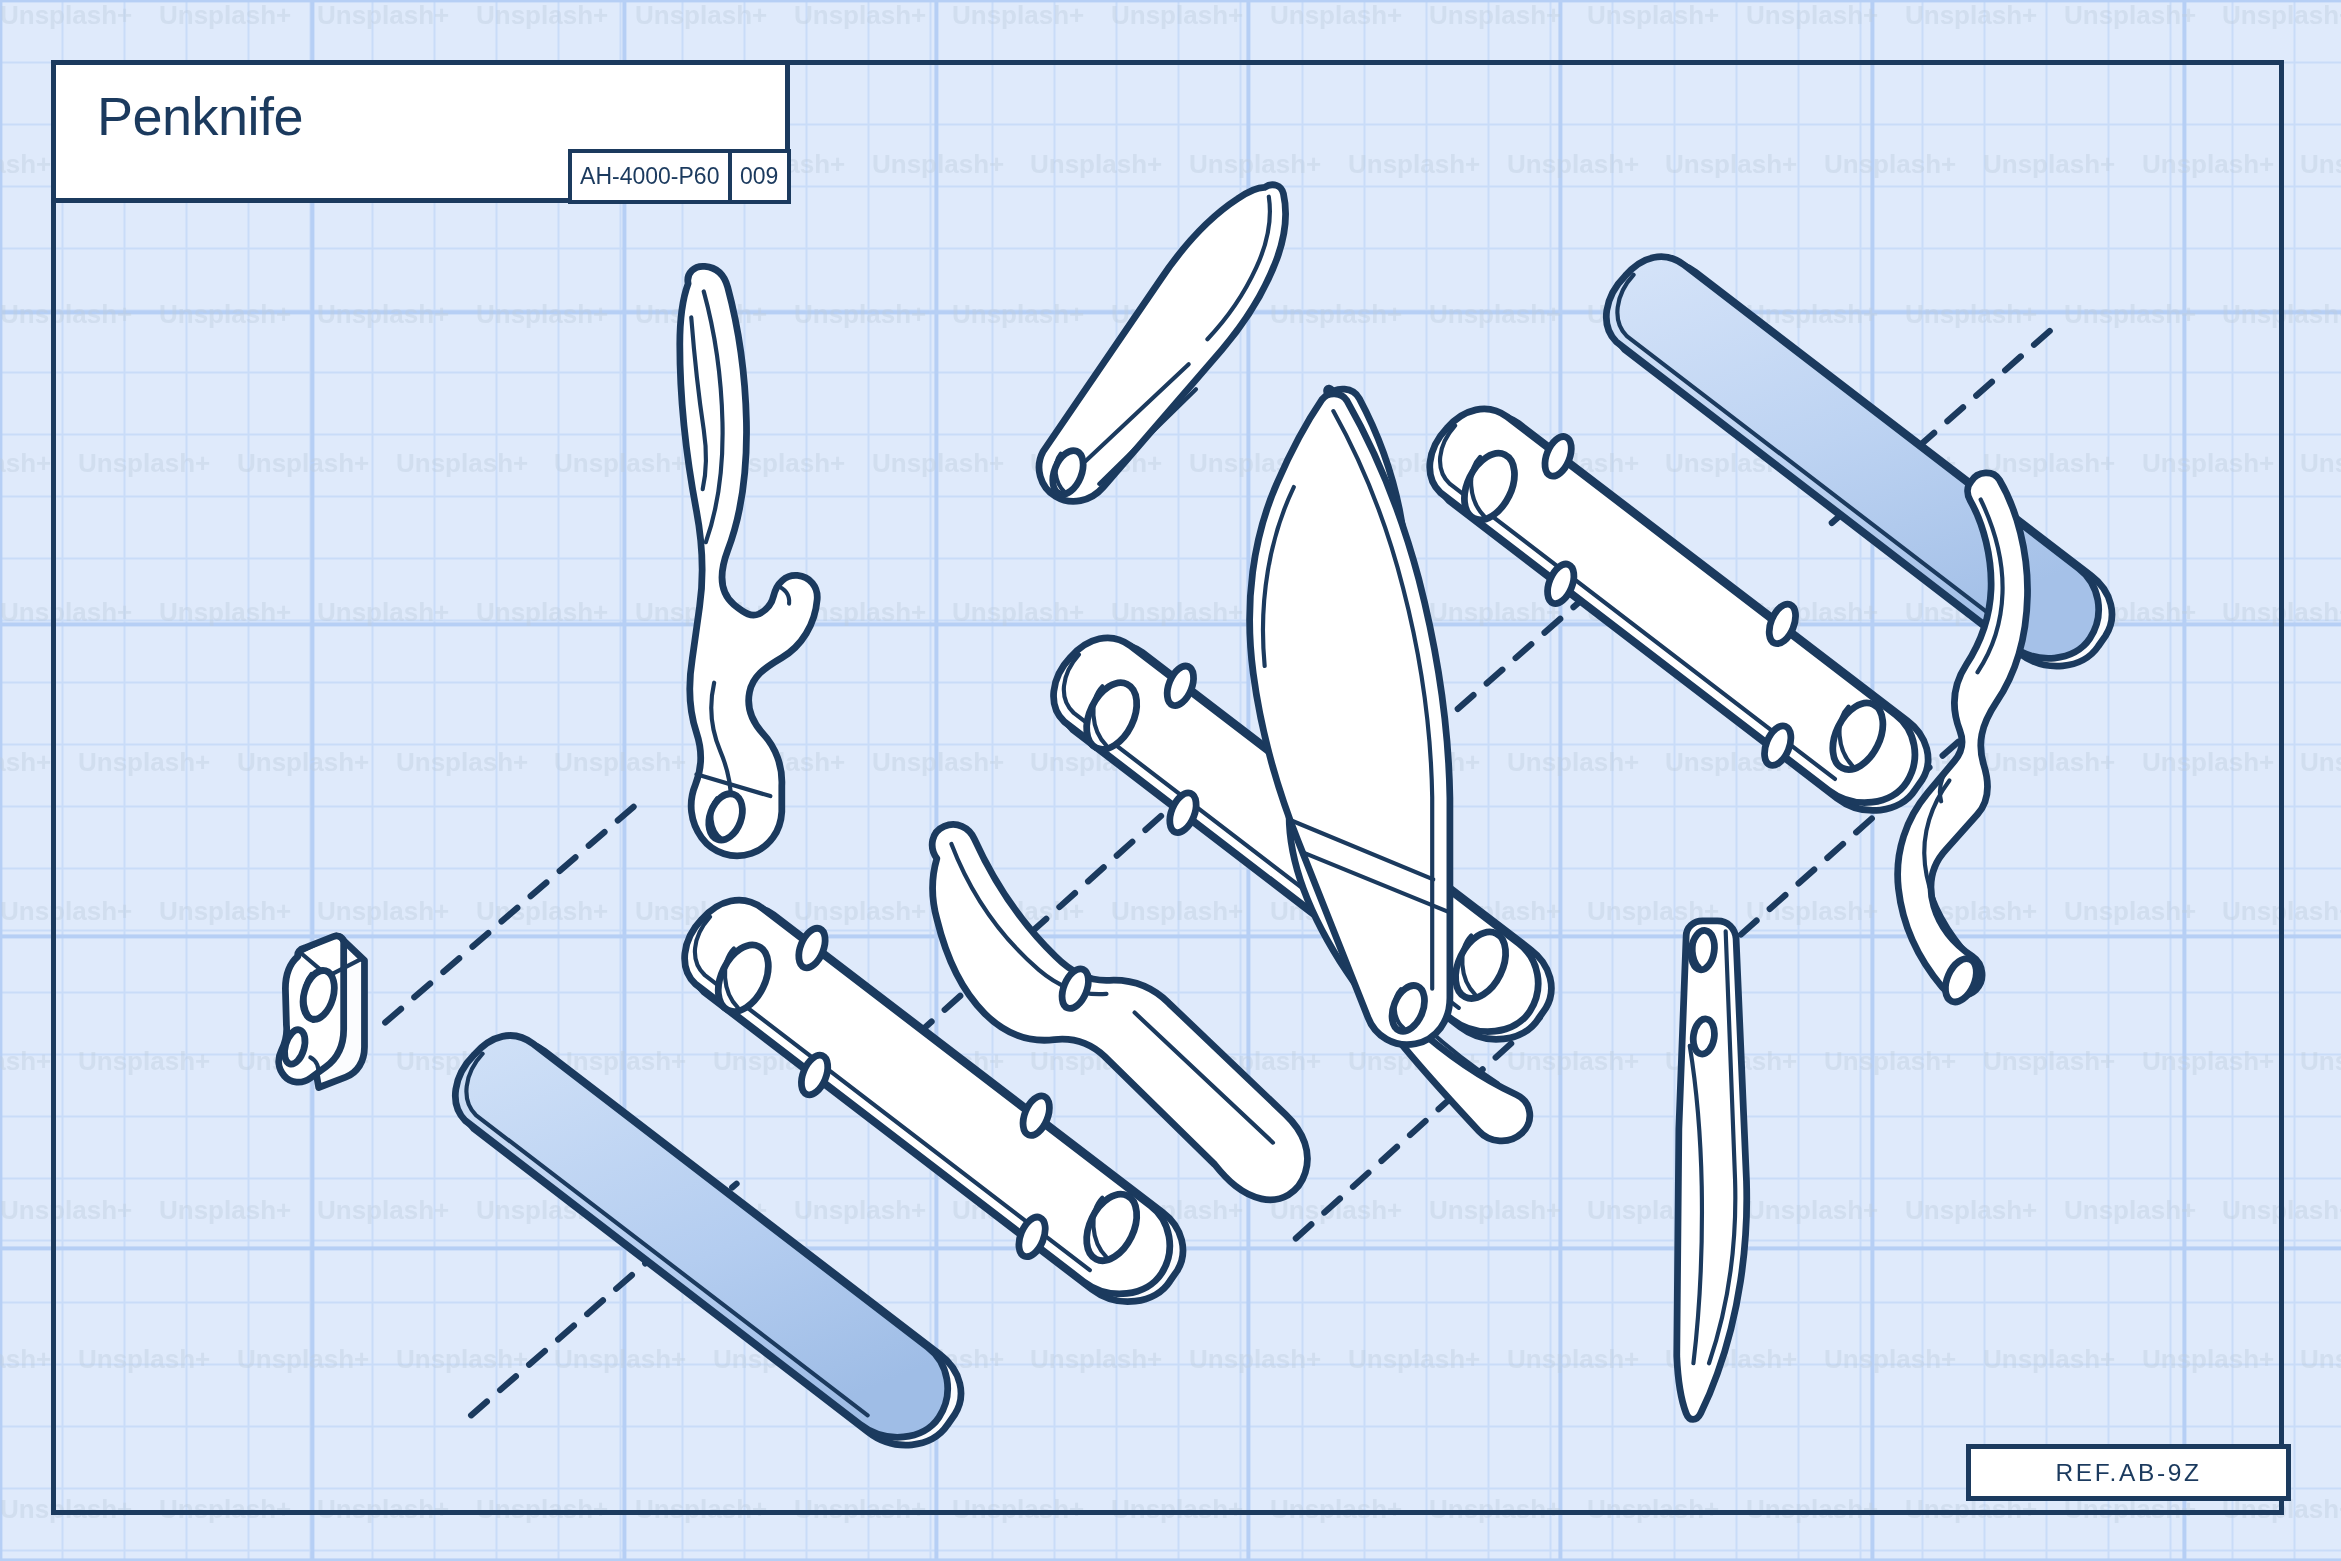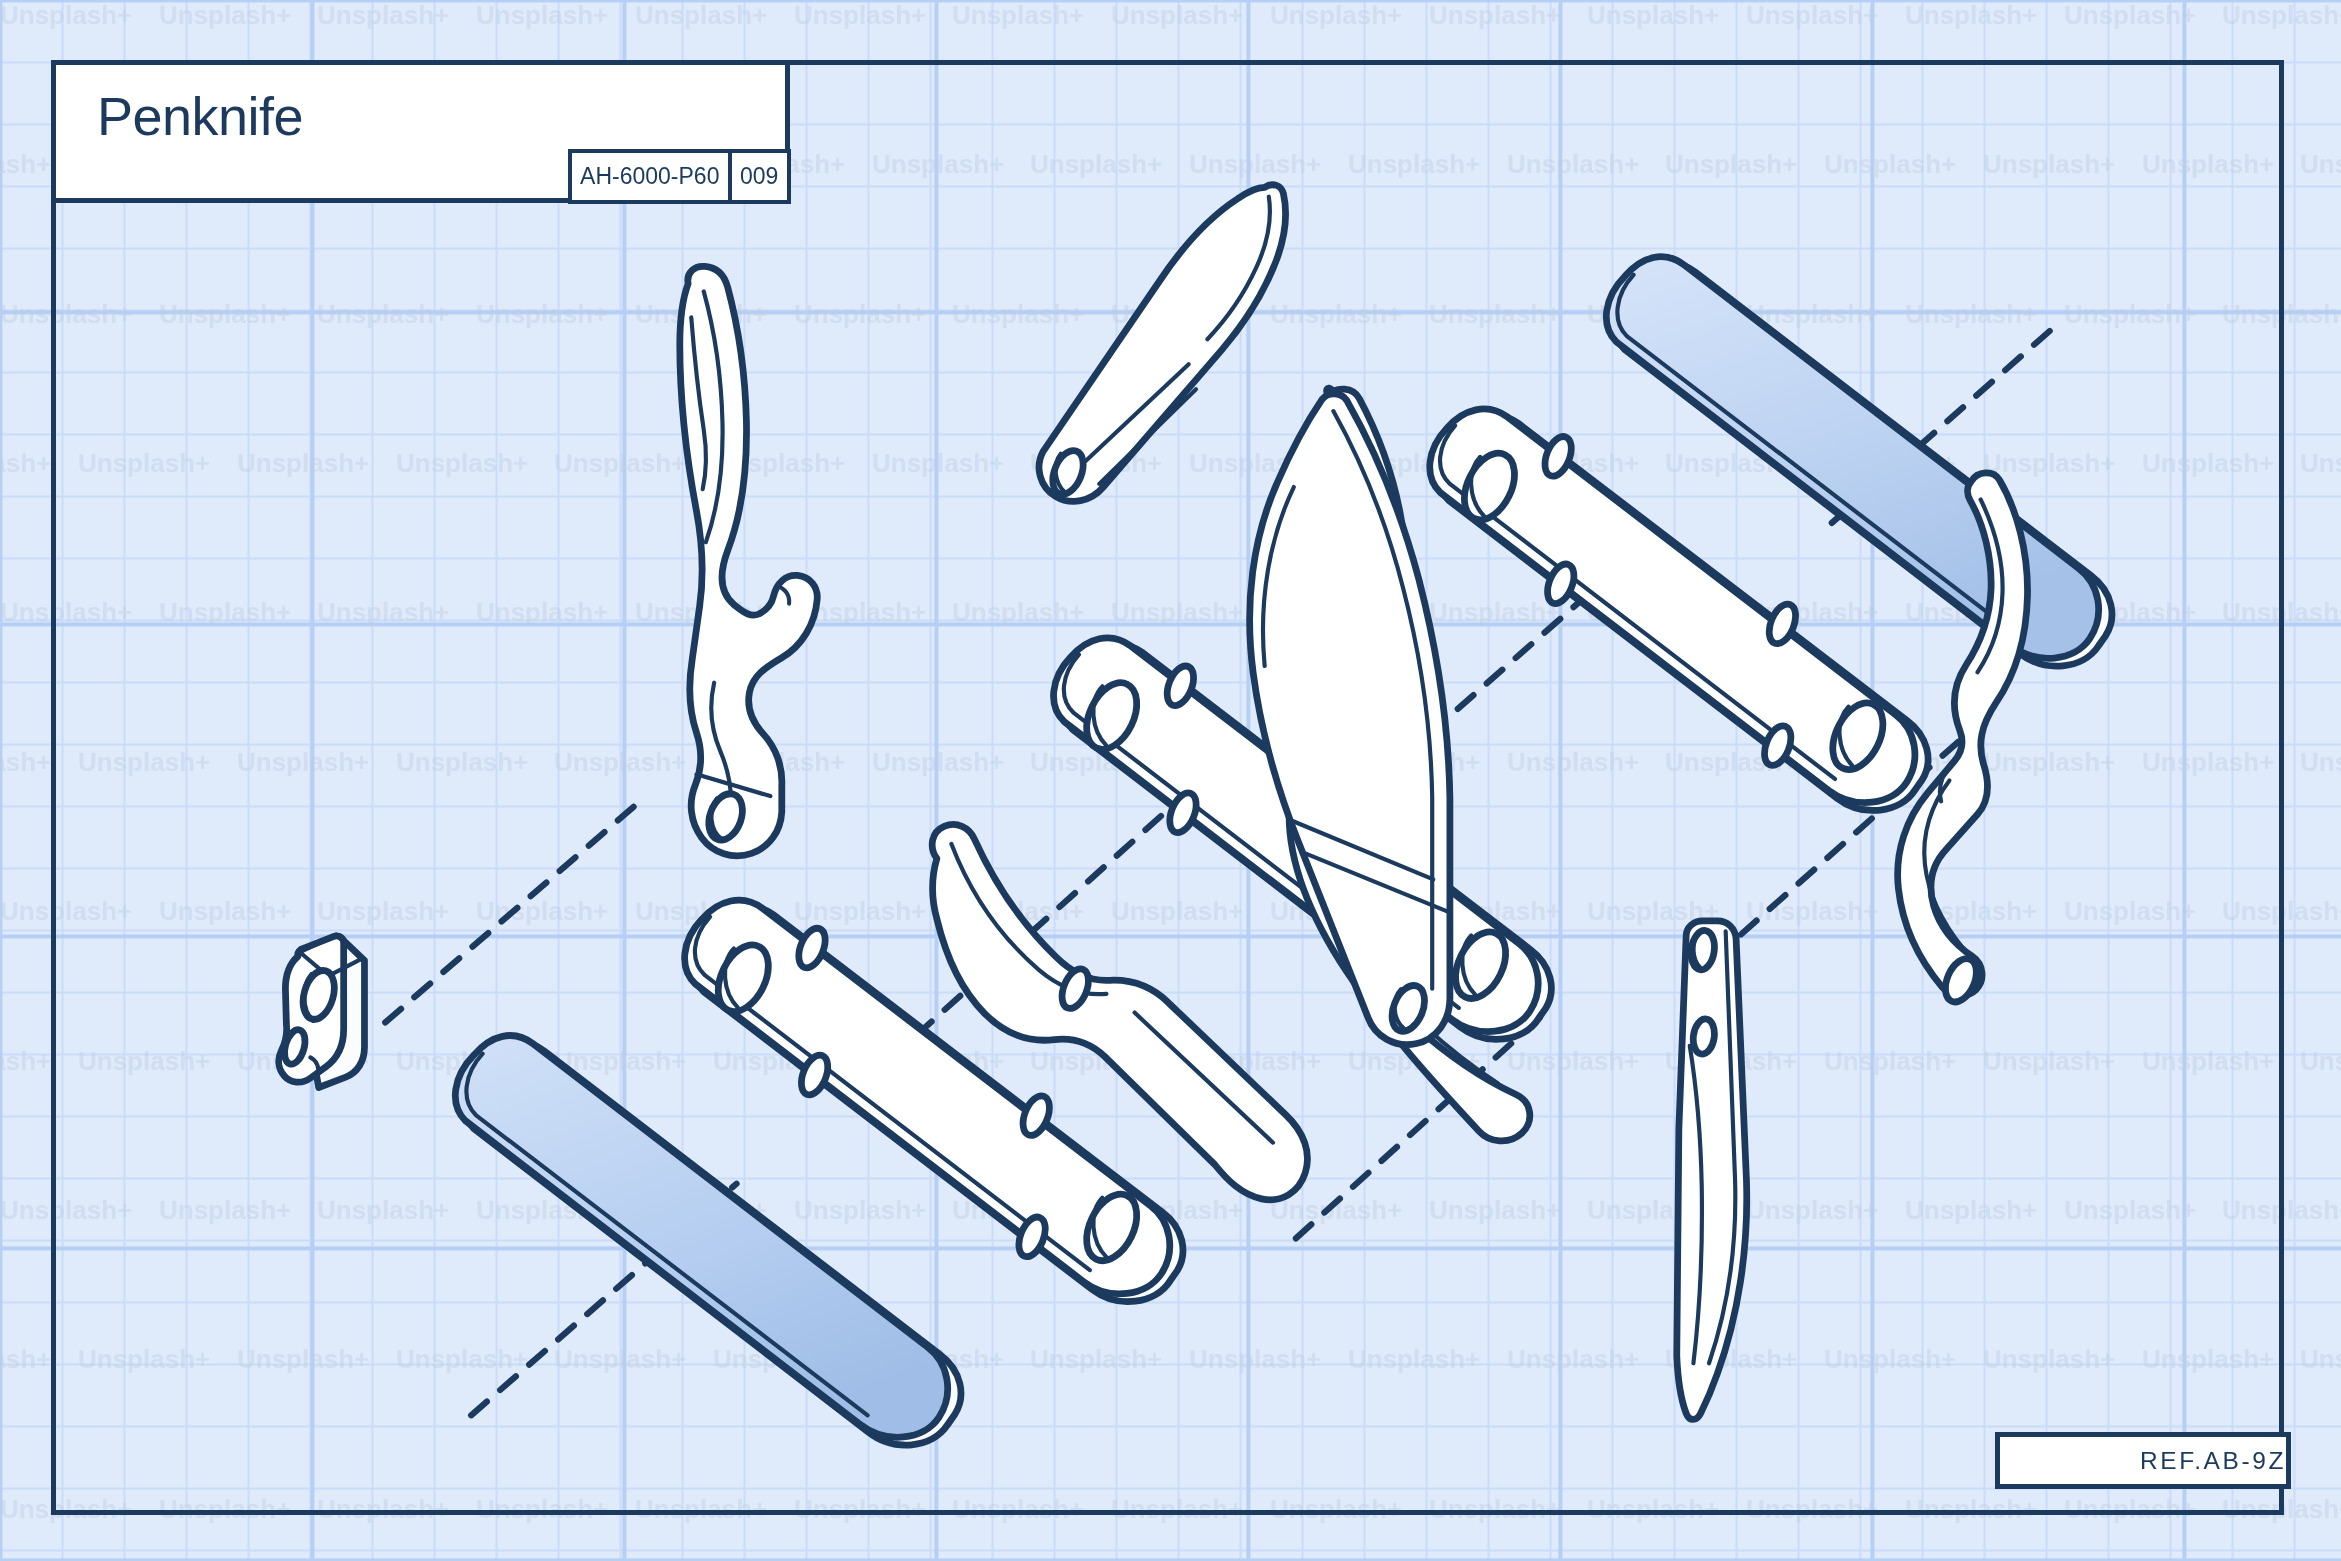--- a/index.html
+++ b/index.html
@@ -105,29 +105,29 @@
     color: #1b3a5e;
     padding: 0 8.3px;
     font-family: "Liberation Sans", sans-serif;
   }
   .dwg-cell + .dwg-cell { border-left: 4.7px solid #1b3a5e; }
 
   
   .refblock {
     position: absolute;
     right: 51px;
-    bottom: 72px;
-    width: 296px;
+    bottom: 60px;
+    width: 325px;
     height: 57px;
     background: #ffffff;
     border: 5.2px solid #1b3a5e;
     box-sizing: border-box;
     display: flex;
     align-items: center;
-    justify-content: flex-end;
+    justify-content: center;
   }
   .refblock span {
     font-size: 24.5px;
     color: #1b3a5e;
     letter-spacing: 2.6px;
     font-family: "Liberation Sans", sans-serif;
   }
 
   
   #parts {
@@ -714,21 +714,21 @@
       <ellipse class="steel" cx="3274" cy="1992" rx="20" ry="34" transform="rotate(8 3274 1992)"></ellipse>
     </g>
 
   </svg>
 
   <div class="frame"></div>
 
   <div class="titleblock">
     <div class="title">Penknife</div>
     <div class="dwg-row">
-      <div class="dwg-cell">AH-6000-P60</div>
+      <div class="dwg-cell">AH-4000-P60</div>
       <div class="dwg-cell">009</div>
     </div>
   </div>
 
   <div class="refblock">
     <span>REF.AB-9Z</span>
   </div>
 
 </div>
 

